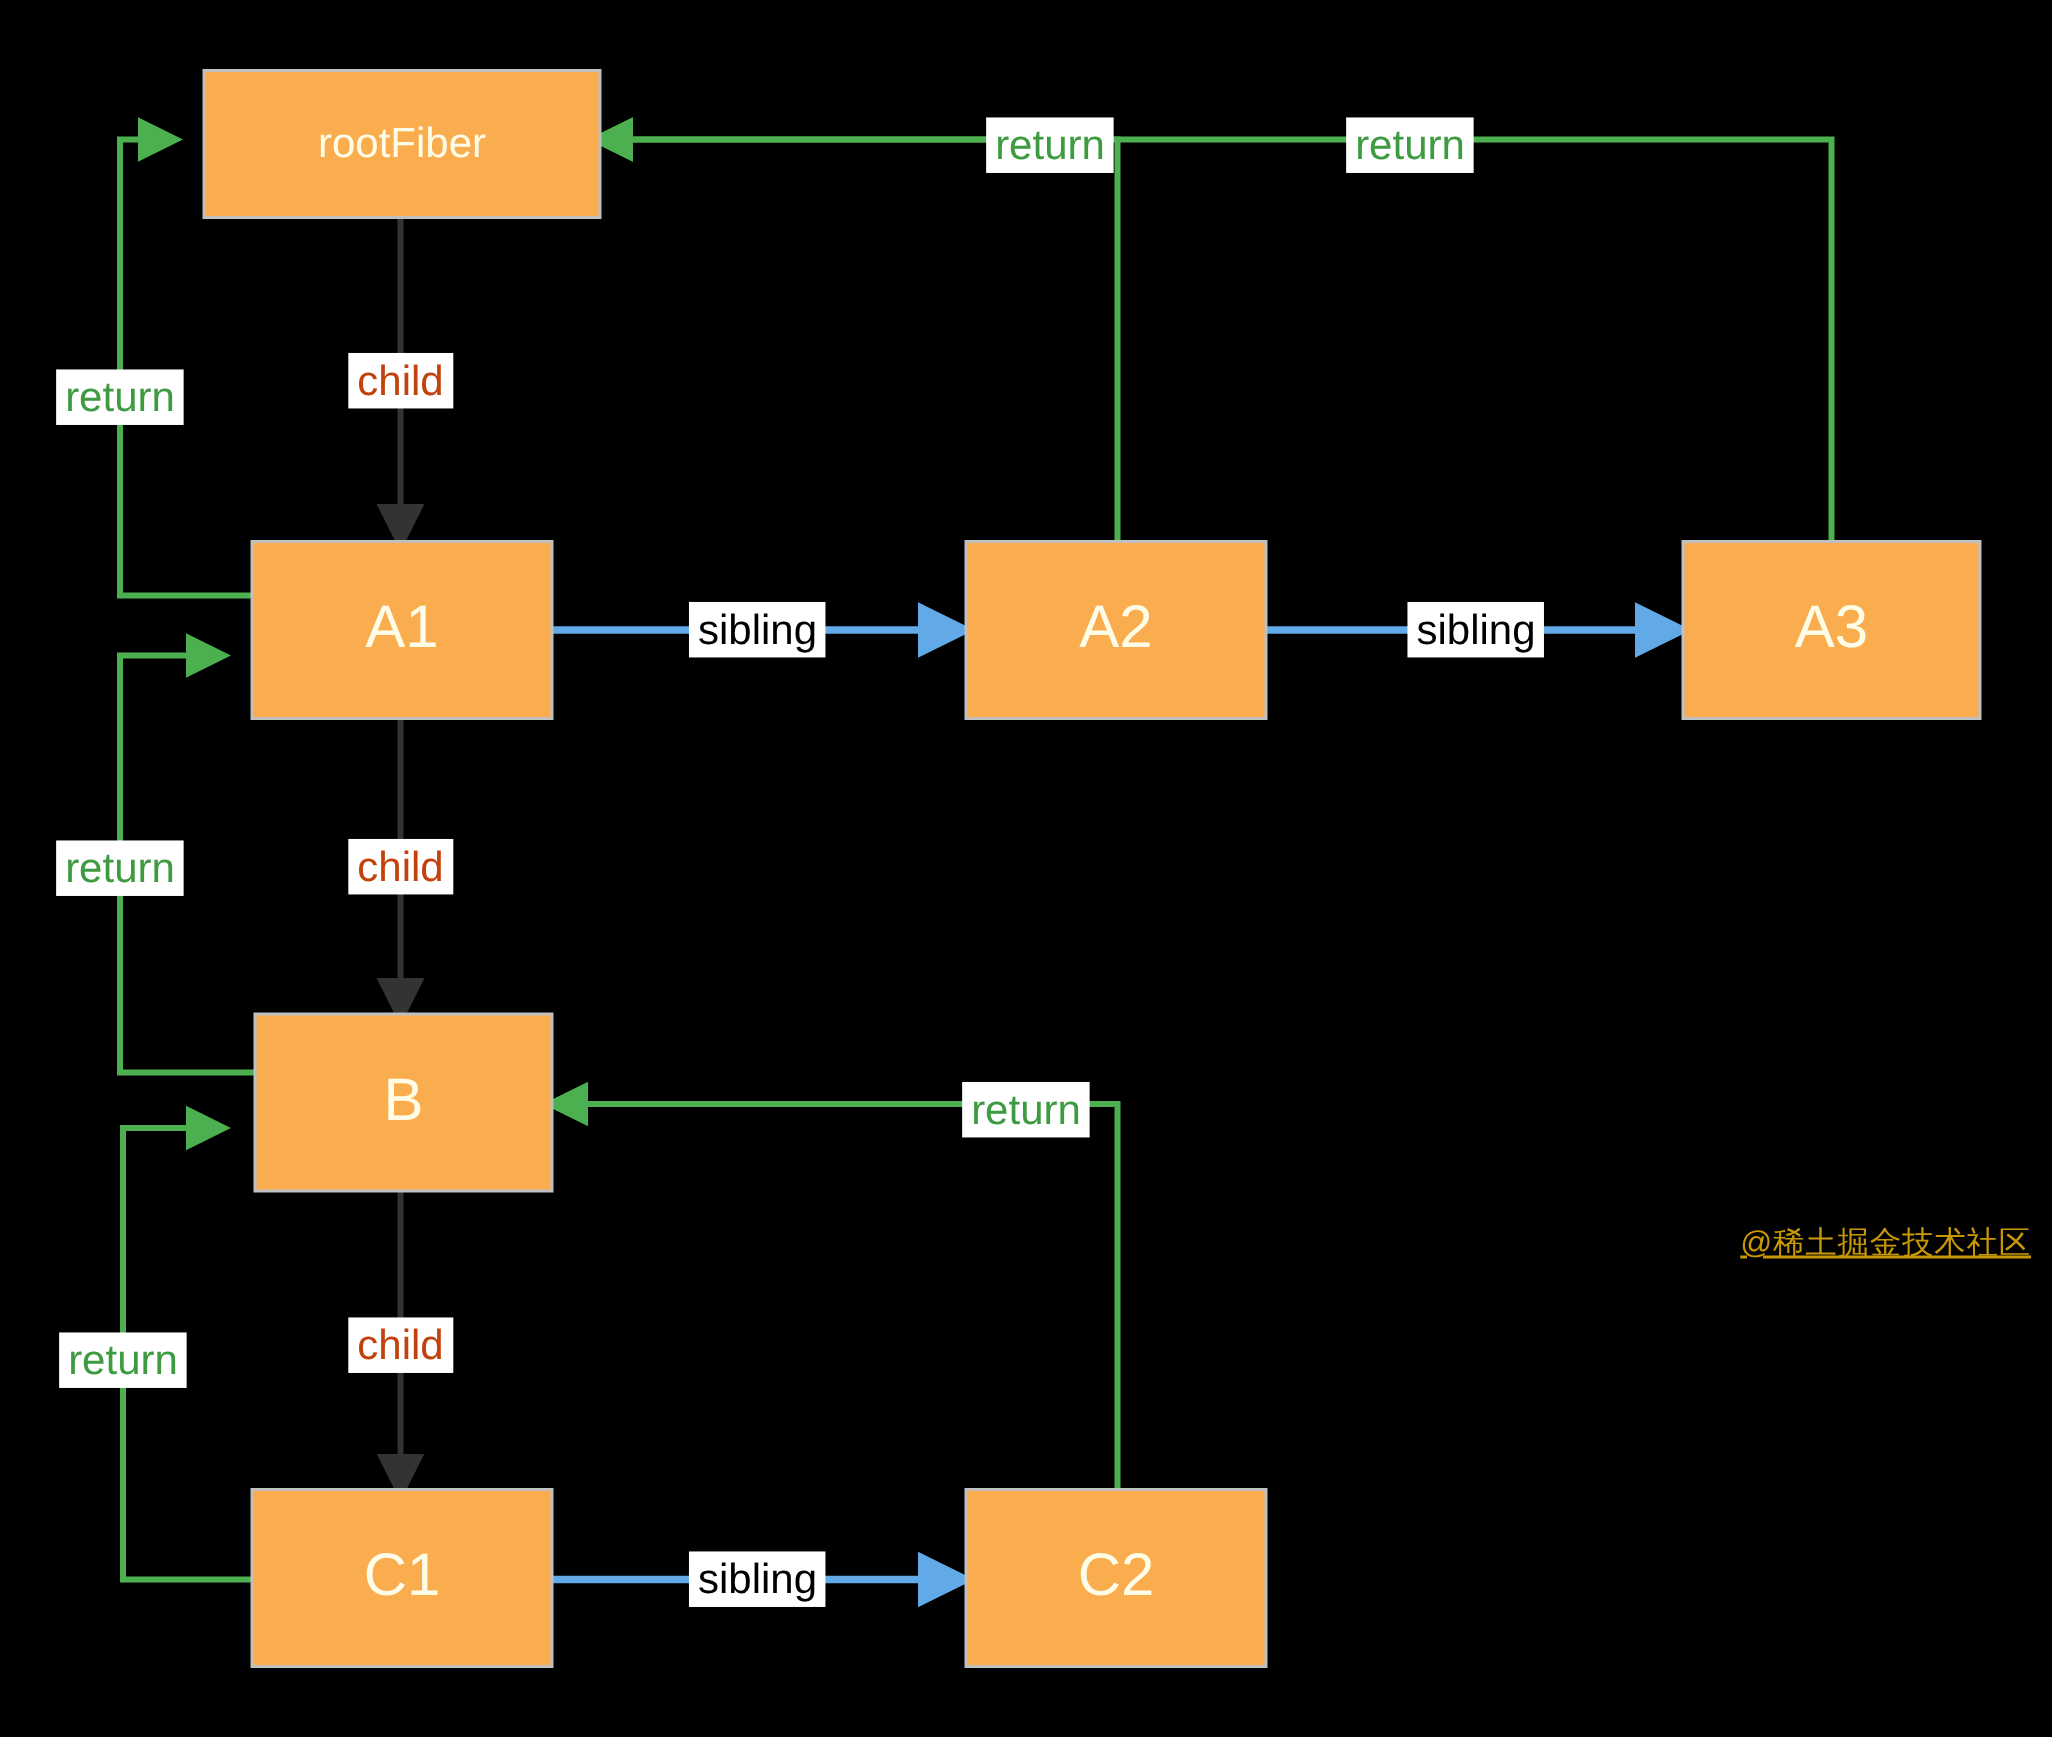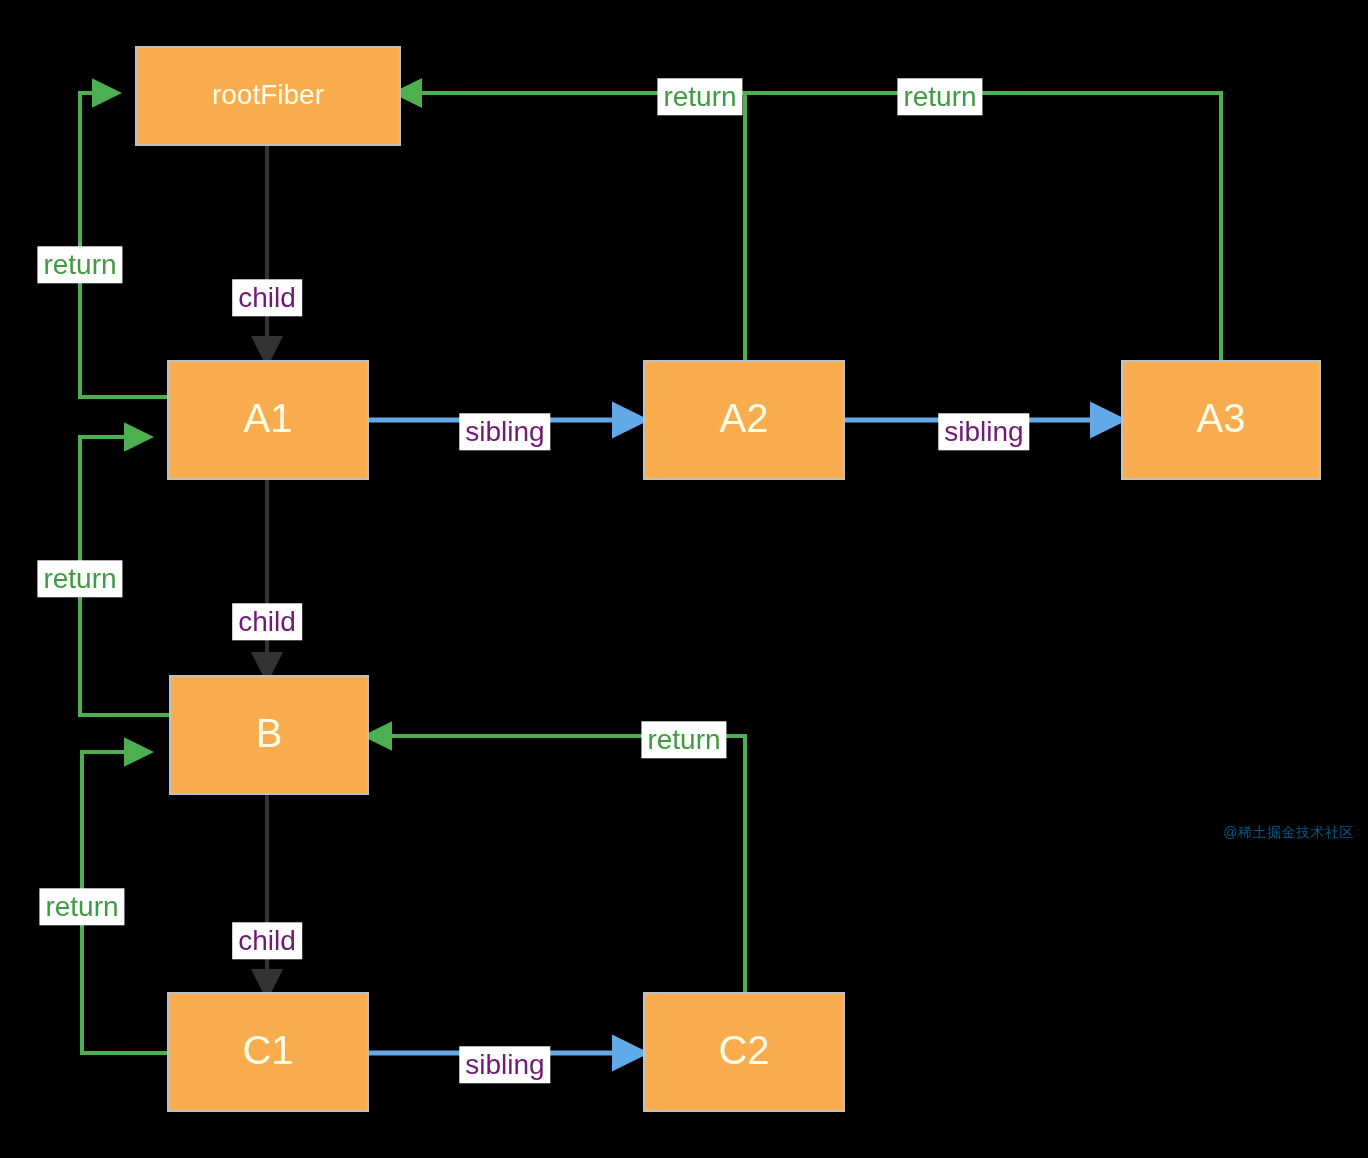--- a/index.html
+++ b/index.html
@@ -61,33 +61,34 @@
     background: #ffffff;
     font-family: "Liberation Sans", sans-serif;
     font-size: 28px;
     line-height: 1.05;
     padding: 4px 6px;
     white-space: nowrap;
     transform: translate(-50%, -50%);
     text-align: right;
   }
   .edge-label.lbl-return { color: #3e9b41; }
-  .edge-label.lbl-sibling { color: #701a75; margin-top: 12px; }
-  .edge-label.lbl-child { color: #701a75; margin-top: 44px; }
+  .edge-label.lbl-sibling { color: #000000; }
+  .edge-label.lbl-child { color: #c2410c; }
 
   .watermark {
     position: absolute;
     right: 14px;
     bottom: 18px;
-    color: #0369a1;
+    color: #eab308;
     font-family: "Liberation Sans", sans-serif;
-    font-size: 14px;
+    font-size: 21px;
     letter-spacing: 0.5px;
     opacity: 0.85;
     white-space: nowrap;
+    text-decoration: underline;
   }
 </style>
 </head>
 <body>
 
 <div id="canvas">
 
   <svg id="diagram" viewBox="0 0 1368 1158" xmlns="http://www.w3.org/2000/svg">
     <defs>
       <marker id="arrow-child" markerWidth="10" markerHeight="10" refX="4" refY="5" orient="auto" markerUnits="strokeWidth">

